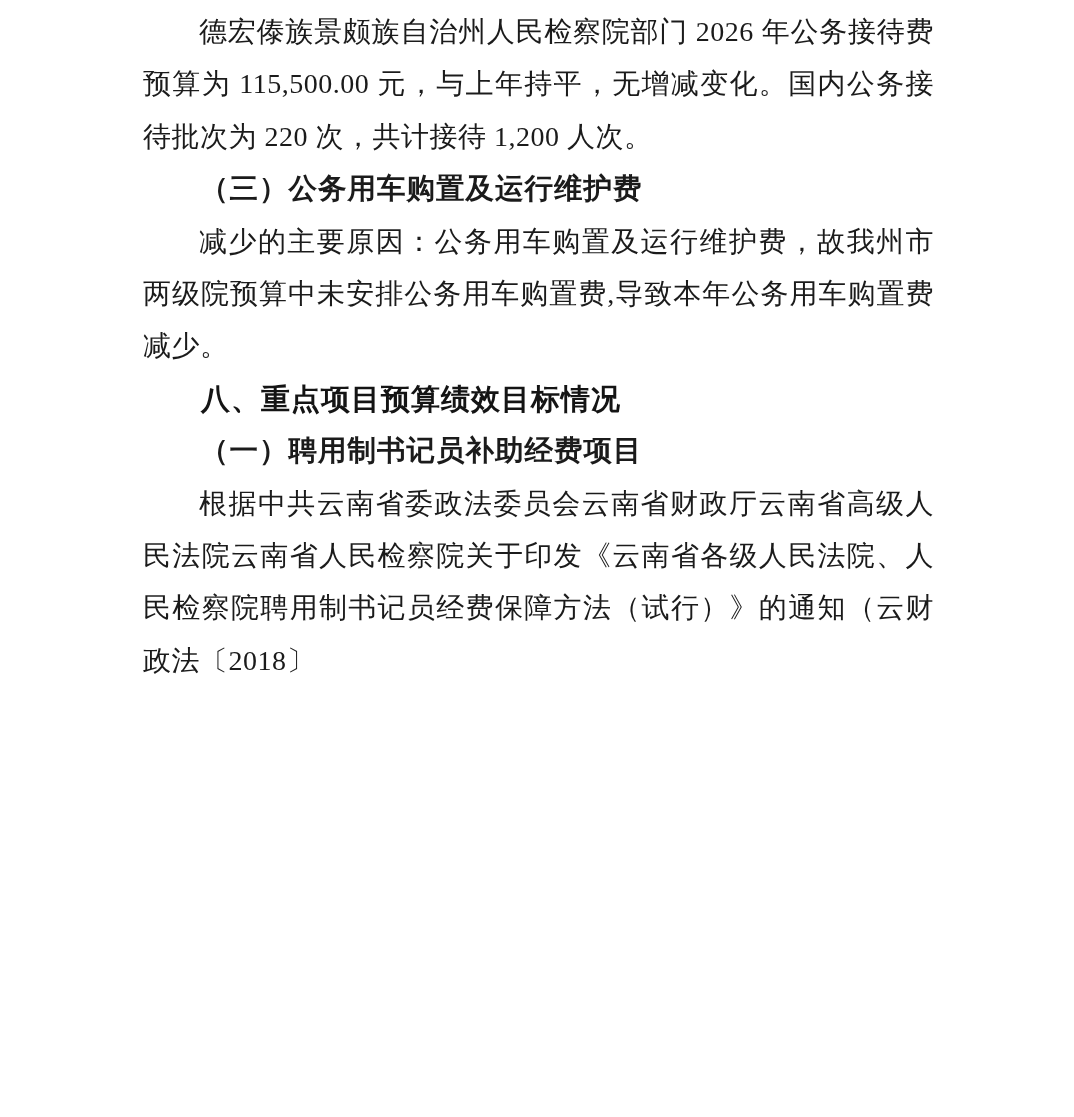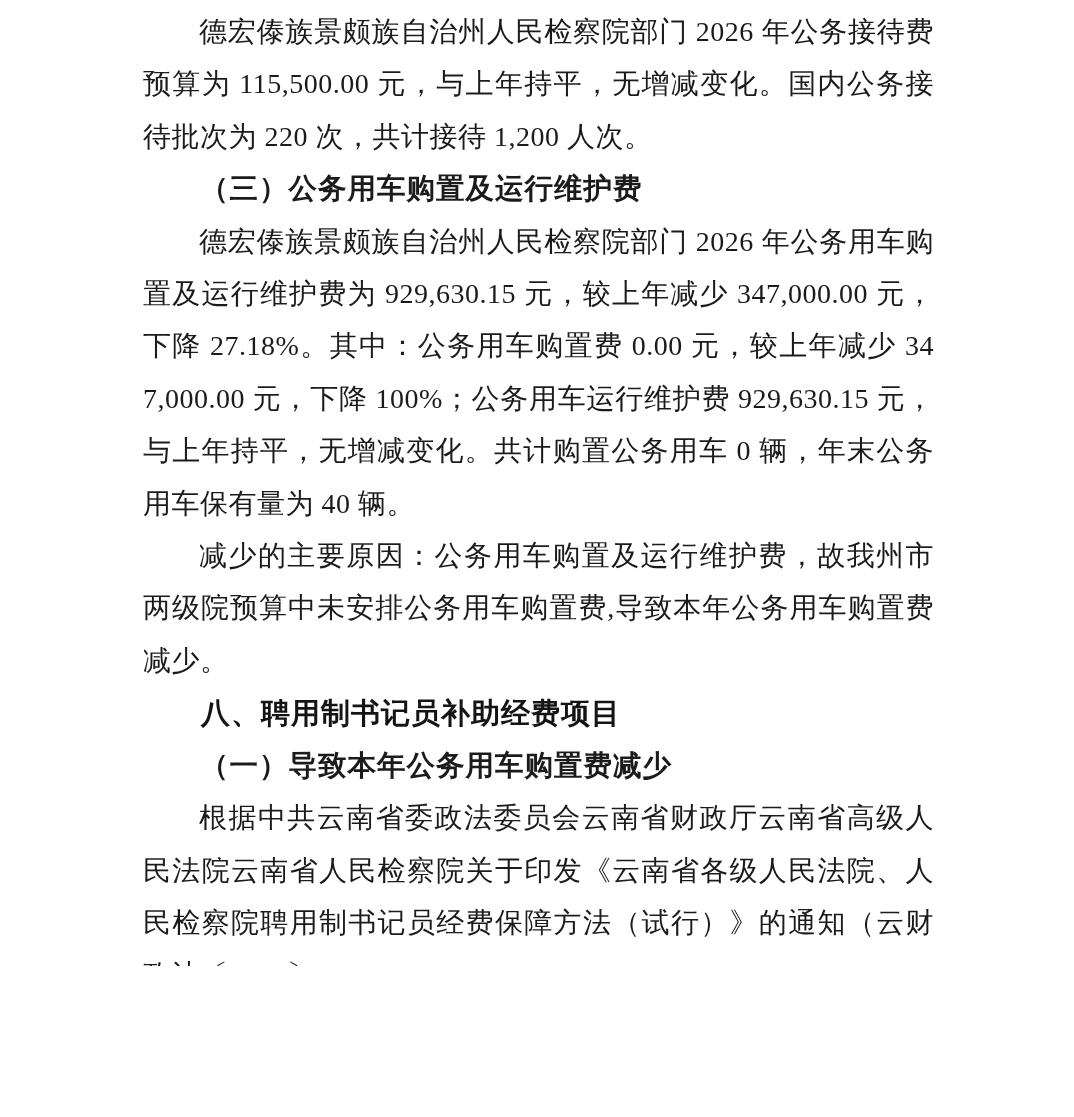--- a/index.html
+++ b/index.html
@@ -59,25 +59,24 @@
 </head>
 <body>
 
 <div class="page">
   <div class="content">
 
     <p class="para">德宏傣族景颇族自治州人民检察院部门 2026 年公务接待费预算为 115,500.00 元，与上年持平，无增减变化。国内公务接待批次为 220 次，共计接待 1,200 人次。</p>
 
     <p class="h-kai">（三）公务用车购置及运行维护费</p>
 
-    <p class="para">德宏傣族景颇族自治州人民检察院部门 2026 年公务用车购置及运行维护费为 929,630.15 元，较上年减少 347,000.00 元，下降 27.18%。其中：公务用车购置费 0.00 元，较上年减少 347,000.00 元，下降 100%；公务用车运行维护费 929,630.15 元，与上年持平，无增减变化。共计购置公务用车 0 辆，年末公务用车保有量为 40 辆。</p>
 
     <p class="para">减少的主要原因：公务用车购置及运行维护费，故我州市两级院预算中未安排公务用车购置费,导致本年公务用车购置费减少。</p>
 
-    <p class="h-hei">八、聘用制书记员补助经费项目</p>
+    <p class="h-hei">八、重点项目预算绩效目标情况</p>
 
 
-    <p class="h-kai">（一）导致本年公务用车购置费减少</p>
+    <p class="h-kai">（一）聘用制书记员补助经费项目</p>
 
     <p class="para">根据中共云南省委政法委员会云南省财政厅云南省高级人民法院云南省人民检察院关于印发《云南省各级人民法院、人民检察院聘用制书记员经费保障方法（试行）》的通知（云财政法〔2018〕</p>
 
   </div>
 </div>
 
 </body></html>

